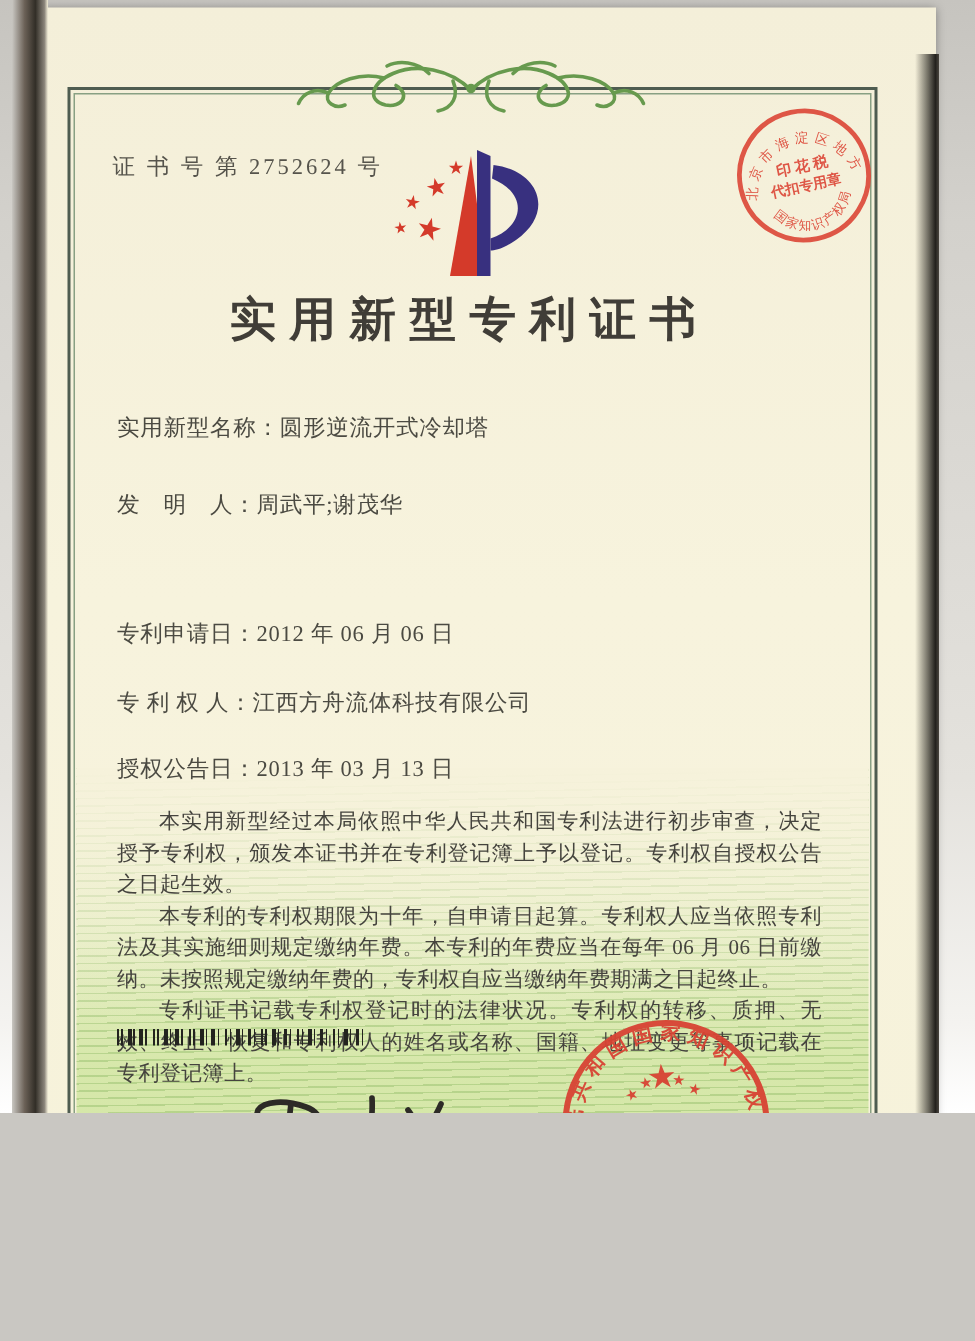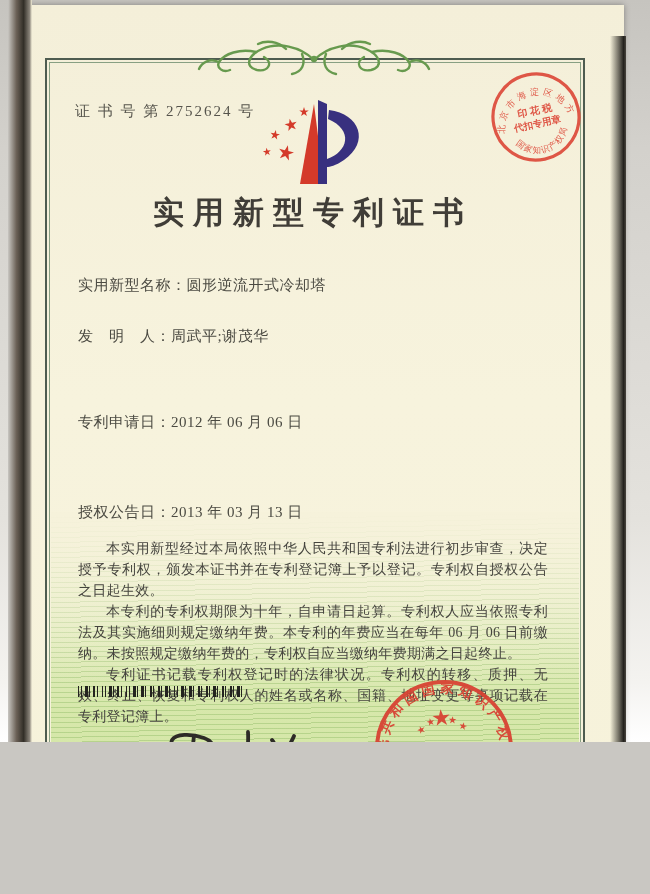--- a/index.html
+++ b/index.html
@@ -155,20 +155,23 @@
     <span>实用新型名称：</span><span>圆形逆流开式冷却塔</span>
   </div>
 
   <div class="abs title">实用新型专利证书</div>
   <div class="abs field f1">
     <span>发　明　人：</span><span>周武平;谢茂华</span>
   </div>
   <div class="abs field f3">
     <span>专利申请日：</span><span>2012 年 06 月 06 日</span>
   </div>
+  <div class="abs field f4">
+    <span>专 利 权 人：</span><span>江西方舟流体科技有限公司</span>
+  </div>
   <div class="abs field f5">
     <span>授权公告日：</span><span>2013 年 03 月 13 日</span>
   </div>
 
   <div class="abs body-text">
     <p>本实用新型经过本局依照中华人民共和国专利法进行初步审查，决定授予专利权，颁发本证书并在专利登记簿上予以登记。专利权自授权公告之日起生效。</p>
     <p>本专利的专利权期限为十年，自申请日起算。专利权人应当依照专利法及其实施细则规定缴纳年费。本专利的年费应当在每年 06 月 06 日前缴纳。未按照规定缴纳年费的，专利权自应当缴纳年费期满之日起终止。</p>
     <p>专利证书记载专利权登记时的法律状况。专利权的转移、质押、无效、终止、恢复和专利权人的姓名或名称、国籍、地址变更等事项记载在专利登记簿上。</p>
   </div>
 

